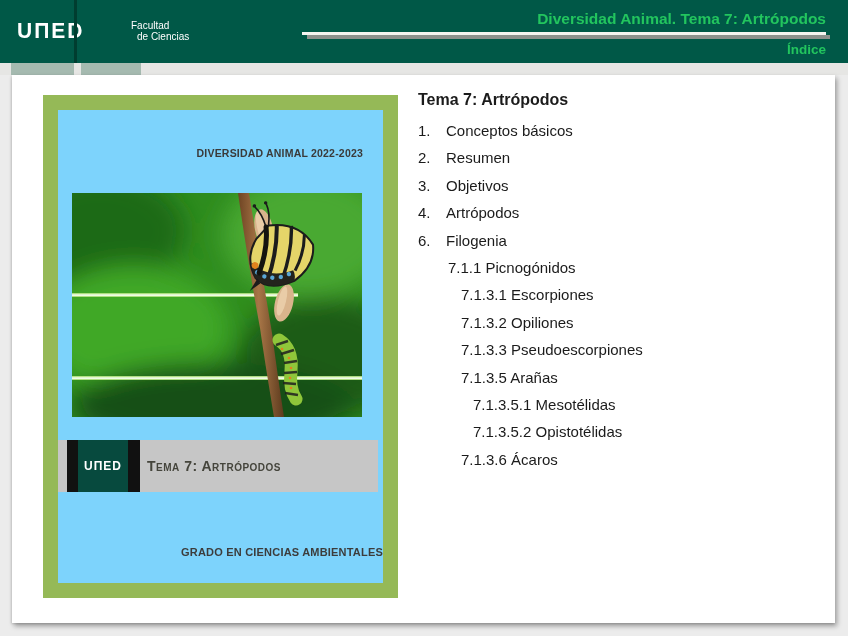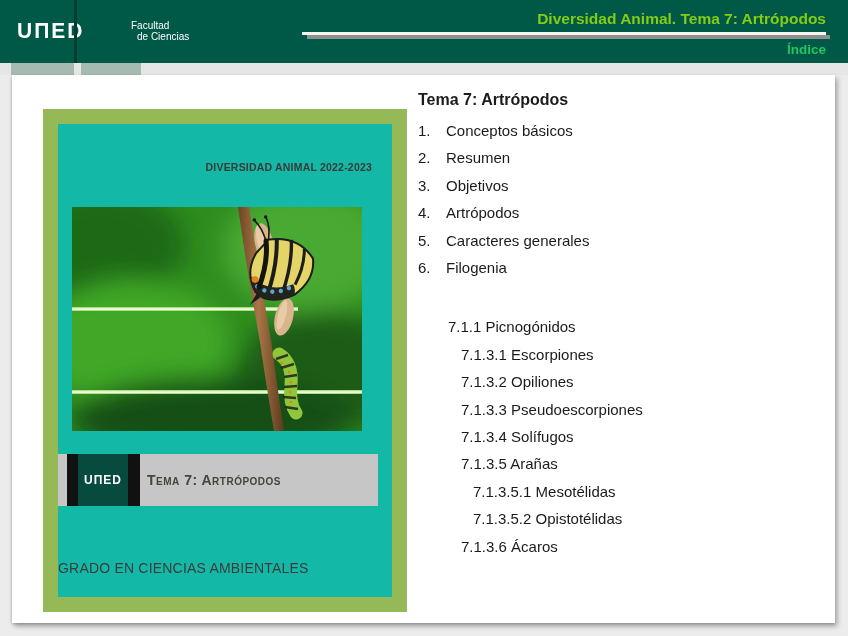--- a/index.html
+++ b/index.html
@@ -24,21 +24,21 @@
     position:absolute;left:74px;top:0;width:3px;height:63px;
     background:#003d30;
   }
   .faculty{
     position:absolute;left:87px;top:21px;color:#fff;
     font-size:10px;line-height:10.5px;margin-left:44px;
   }
   .faculty .l2{padding-left:6px;}
   .header-title{
     position:absolute;right:22px;top:10px;width:600px;
-    text-align:right;color:#84cc16;font-size:15.5px;font-weight:bold;
+    text-align:right;color:#22c55e;font-size:15.5px;font-weight:bold;
   }
   .rule-white{
     position:absolute;left:302px;top:32px;width:524px;height:3px;background:#f4f4f0;
   }
   .rule-gray{
     position:absolute;left:307px;top:35px;width:523px;height:4px;background:#8d918d;
   }
   .header-sub{
     position:absolute;right:22px;top:42px;width:300px;
     text-align:right;color:#22c55e;font-size:13.5px;font-weight:bold;
@@ -50,22 +50,22 @@
   .strip .seg2{position:absolute;left:81px;top:0;width:60px;height:12px;background:var(--sage,#a5bab0);}
 
   
   .slide{
     position:absolute;left:12px;top:75px;width:823px;height:548px;background:#ffffff;
     box-shadow:2px 3px 5px rgba(0,0,0,0.35), -1px 1px 2px rgba(0,0,0,0.12);
   }
 
   
   .cover{
-    position:absolute;left:31px;top:34px;width:325px;height:473px;
-    background:#14b8a6;border:15px solid var(--cover-green,#95b957);padding-left:9px;
+    position:absolute;left:31px;top:20px;width:325px;height:473px;
+    background:#7dd3fc;border:15px solid var(--cover-green,#95b957);
   }
   .cover-title{
     position:absolute;right:20px;top:37px;width:280px;
     text-align:right;font-size:10.5px;font-weight:600;color:#3a3a3a;letter-spacing:0.2px;
   }
   .photo{position:absolute;left:14px;top:83px;width:290px;height:224px;}
   .band{
     position:absolute;left:0px;top:330px;width:320px;height:52px;
     background:var(--band-gray,#c6c6c6);
   }
@@ -75,30 +75,30 @@
     background:var(--logo-green,#074a3e);
     display:flex;align-items:center;justify-content:center;
   }
   .band-logo-inner span{color:#fff;font-size:12px;font-weight:bold;letter-spacing:1px;}
   .band-label{
     position:absolute;left:89px;top:0;height:52px;display:flex;align-items:center;
     font-size:14px;font-weight:600;color:#45453c;
     font-variant:small-caps;letter-spacing:0.5px;
   }
   .cover-footer{
-    position:absolute;left:0;top:436px;width:325px;text-align:left;
-    font-size:14px;font-weight:400;color:#3c3c3c;letter-spacing:0.2px;
+    position:absolute;left:0;top:436px;width:325px;text-align:right;
+    font-size:11px;font-weight:700;color:#3c3c3c;letter-spacing:0.2px;
   }
 
   
   .toc{position:absolute;left:406px;top:14px;width:405px;color:#1b1b1b;}
   .toc-heading{font-size:16px;font-weight:bold;line-height:22px;margin-bottom:6px;}
   .toc-row{font-size:15px;line-height:27.4px;white-space:nowrap;}
   .toc-num{display:inline-block;width:28px;}
-  .toc-row.lvl1{padding-left:30px;margin-top:32px;}
+  .toc-row.lvl1{padding-left:30px;}
   .toc-row.lvl2{padding-left:43px;}
   .toc-row.lvl3{padding-left:55px;}
 </style>
 </head>
 <body>
 
 <div class="page">
 
   <div class="header">
     <div class="header-logo">UΠED</div>
@@ -224,27 +224,25 @@
       <div class="cover-footer">GRADO EN CIENCIAS AMBIENTALES</div>
     </div>
 
     <div class="toc">
       <div class="toc-heading">Tema 7: Artrópodos</div>
       <div id="toc-list">
           <div class="toc-row lvl0"><span class="toc-num">1.</span><span class="toc-text">Conceptos básicos</span></div>
           <div class="toc-row lvl0"><span class="toc-num">2.</span><span class="toc-text">Resumen</span></div>
           <div class="toc-row lvl0"><span class="toc-num">3.</span><span class="toc-text">Objetivos</span></div>
           <div class="toc-row lvl0"><span class="toc-num">4.</span><span class="toc-text">Artrópodos</span></div>
-          <div class="toc-row lvl0"><span class="toc-num">5.</span><span class="toc-text">Caracteres generales</span></div>
           <div class="toc-row lvl0"><span class="toc-num">6.</span><span class="toc-text">Filogenia</span></div>
           <div class="toc-row lvl1"><span class="toc-text">7.1.1 Picnogónidos</span></div>
           <div class="toc-row lvl2"><span class="toc-text">7.1.3.1 Escorpiones</span></div>
           <div class="toc-row lvl2"><span class="toc-text">7.1.3.2 Opiliones</span></div>
           <div class="toc-row lvl2"><span class="toc-text">7.1.3.3 Pseudoescorpiones</span></div>
-          <div class="toc-row lvl2"><span class="toc-text">7.1.3.4 Solífugos</span></div>
           <div class="toc-row lvl2"><span class="toc-text">7.1.3.5 Arañas</span></div>
           <div class="toc-row lvl3"><span class="toc-text">7.1.3.5.1 Mesotélidas</span></div>
           <div class="toc-row lvl3"><span class="toc-text">7.1.3.5.2 Opistotélidas</span></div>
           <div class="toc-row lvl2"><span class="toc-text">7.1.3.6 Ácaros</span></div>
         </div>
     </div>
 
   </div>
 </div>
 

